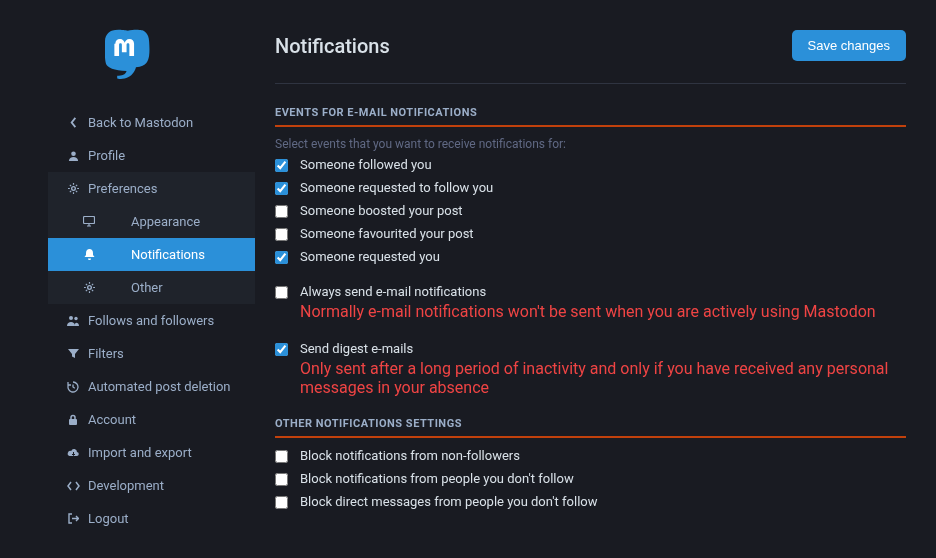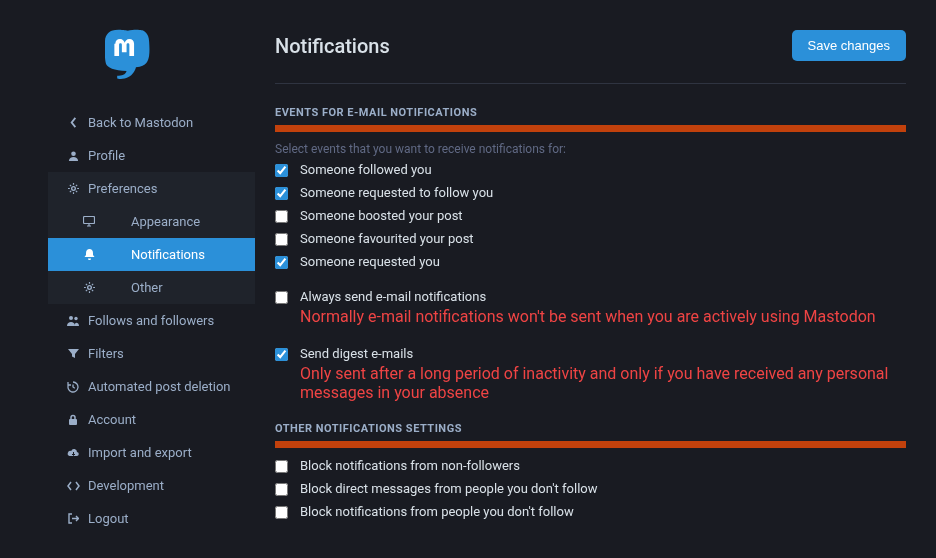--- a/index.html
+++ b/index.html
@@ -88,21 +88,21 @@
   font-size: 13px;
   cursor: pointer;
 }
 .section-title {
   color: #9baec8;
   font-size: 11px;
   font-weight: 700;
   letter-spacing: 0.5px;
   text-transform: uppercase;
   padding-bottom: 6px;
-  border-bottom: 7px solid #c2410c;
+  border-bottom: 2px solid #c2410c;
   margin-bottom: 10px;
 }
 .help-text {
   color: #606984;
   font-size: 12px;
   margin-bottom: 0;
 }
 .checkbox-row {
   display: flex;
   align-items: flex-start;
@@ -331,23 +331,23 @@
   <div class="group">
     <div class="checkbox-row">
       <input type="checkbox" style="">
       <div class="label-wrap">
           <span class="cb-label">Block notifications from non-followers</span>
         </div>
     </div>
     <div class="checkbox-row">
       <input type="checkbox" style="">
       <div class="label-wrap">
+          <span class="cb-label">Block notifications from people you don't follow</span>
+        </div>
+    </div>
+    <div class="checkbox-row">
+      <input type="checkbox" style="">
+      <div class="label-wrap">
           <span class="cb-label">Block direct messages from people you don't follow</span>
         </div>
     </div>
-    <div class="checkbox-row">
-      <input type="checkbox" style="">
-      <div class="label-wrap">
-          <span class="cb-label">Block notifications from people you don't follow</span>
-        </div>
-    </div>
   </div>
 </div>
 
 </body></html>

